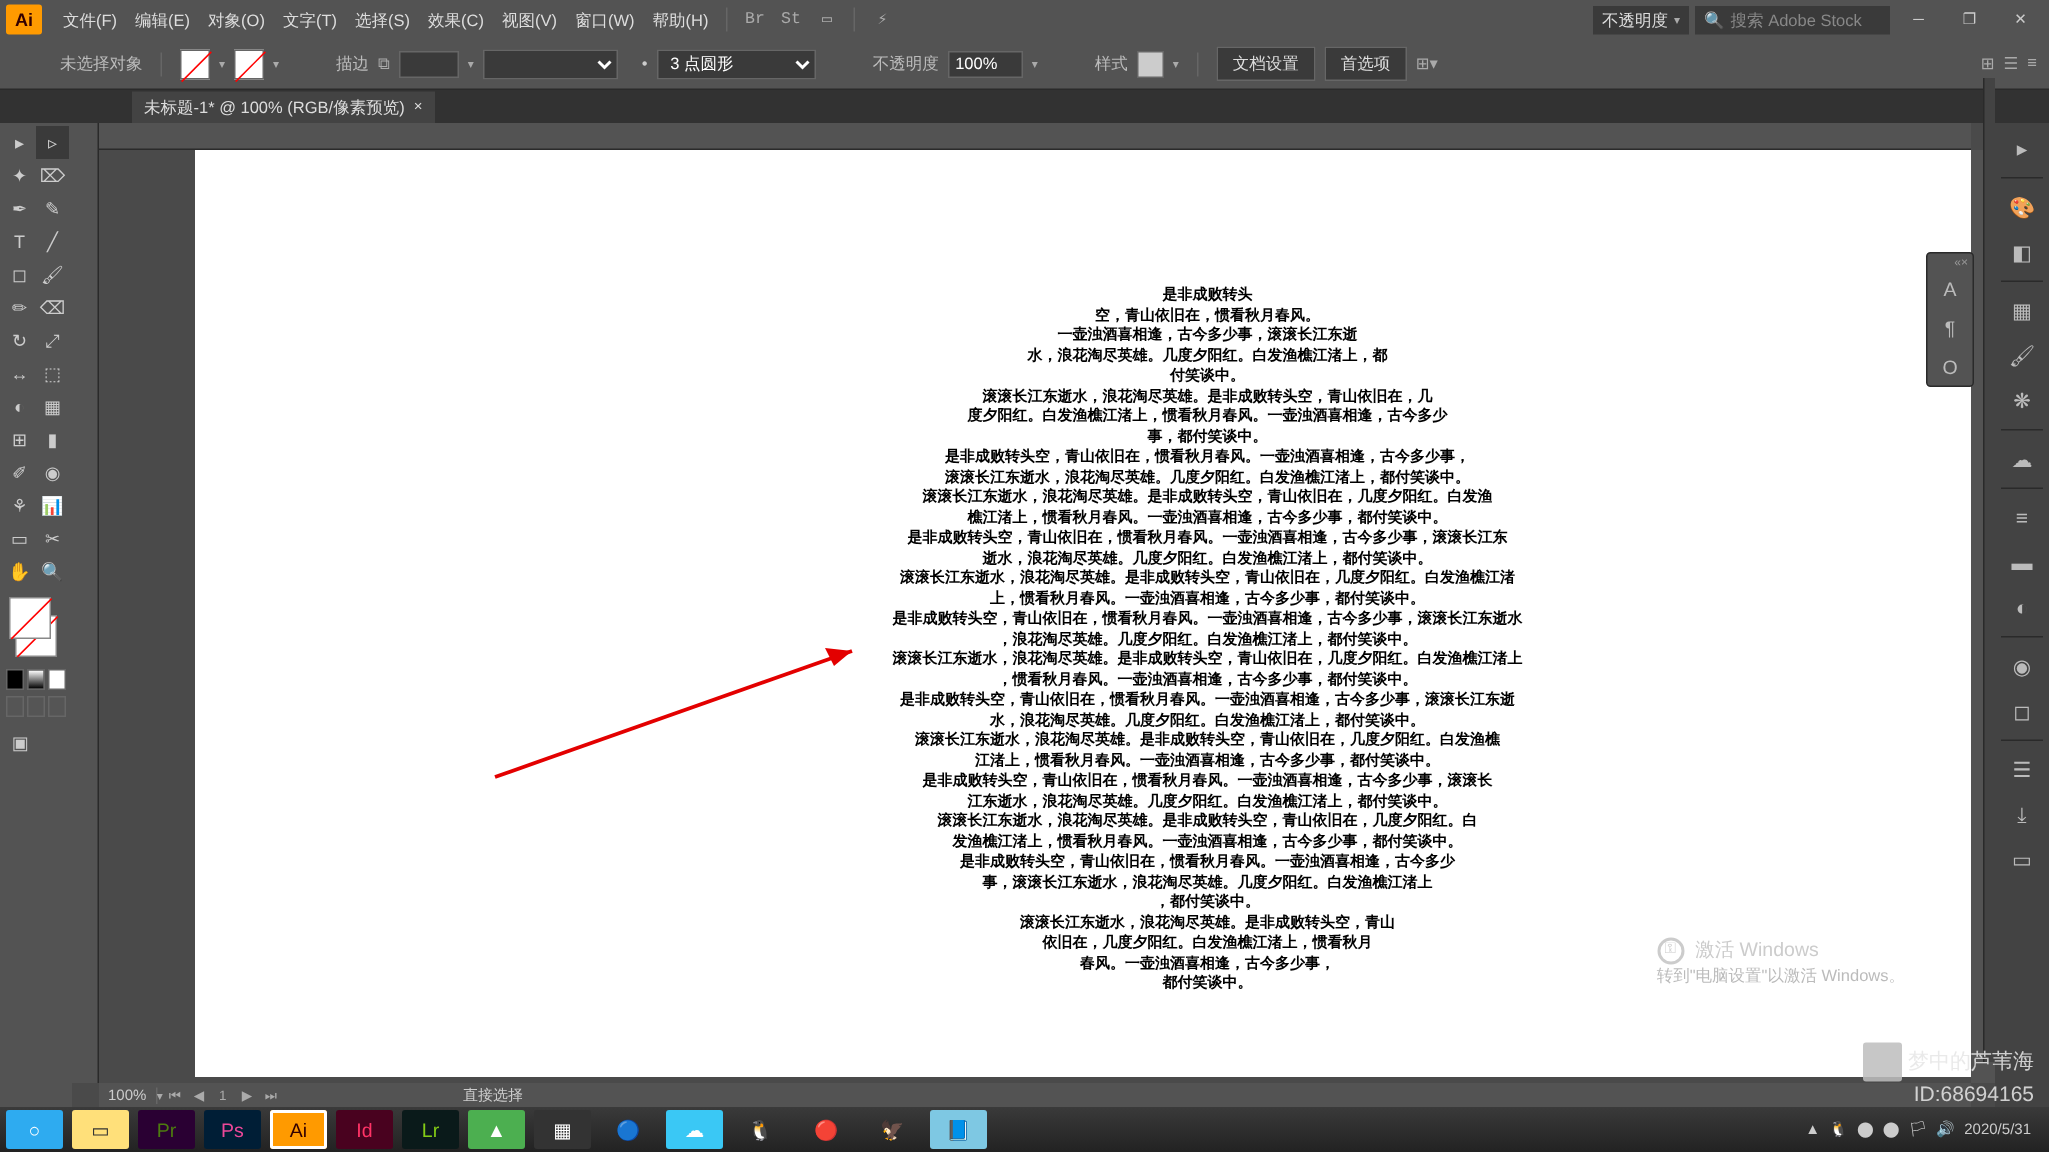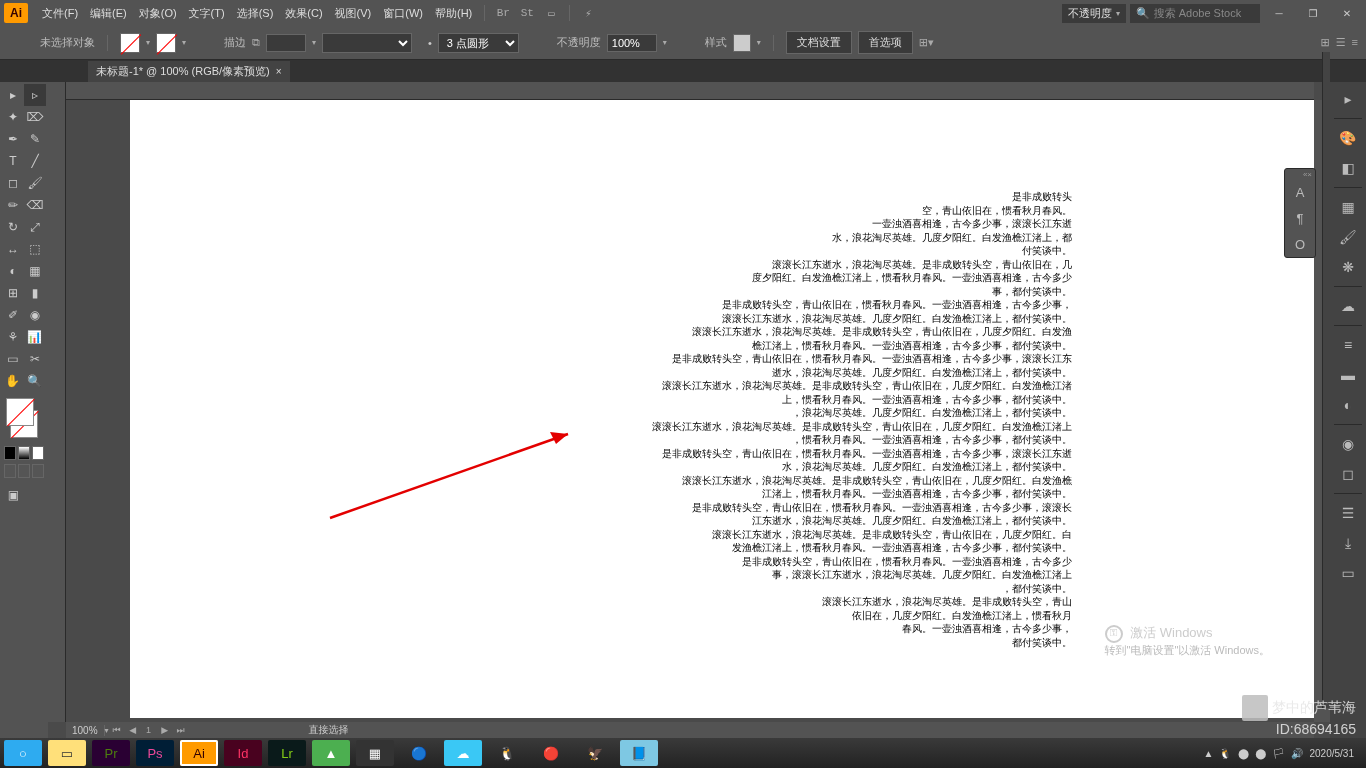--- a/index.html
+++ b/index.html
@@ -34,21 +34,21 @@
 .fill-box { top: 0; left: 0; z-index: 2; }
 .fill-box::after { content: ''; position: absolute; width: 38px; height: 1px; background: red; top: 13px; left: -5px; transform: rotate(-45deg); }
 .stroke-box { bottom: 0; right: 4px; z-index: 1; }
 .stroke-box::after { content: ''; position: absolute; width: 38px; height: 1px; background: red; top: 13px; left: -5px; transform: rotate(-45deg); }
 .color-row { display: flex; gap: 2px; padding: 2px; }
 .mini-sw { width: 14px; height: 14px; border: 1px solid #666; }
 .canvas-wrap { flex: 1; background: #4a4a4a; position: relative; overflow: hidden; }
 .ruler-h { position: absolute; top: 0; left: 18px; right: 16px; height: 18px; background: #535353; border-bottom: 1px solid #2a2a2a; }
 .ruler-v { position: absolute; top: 0; left: 0; width: 18px; bottom: 16px; background: #535353; border-right: 1px solid #2a2a2a; }
 .canvas { position: absolute; top: 18px; left: 82px; width: 1200px; height: 618px; background: #fff; }
-.text-shape { position: absolute; top: 90px; left: 452px; width: 490px; font-size: 10px; color: #000; line-height: 1.35; text-align: right; }
+.text-shape { position: absolute; top: 90px; left: 430px; width: 490px; font-size: 10px; color: #000; line-height: 1.35; text-align: center; font-weight: bold; }
 .text-shape div { white-space: nowrap; }
 .arrow-svg { position: absolute; top: 0; left: 0; pointer-events: none; }
 .hscroll { position: absolute; bottom: 0; left: 18px; right: 16px; height: 16px; background: #535353; display: flex; align-items: center; color: #ccc; font-size: 10px; }
 .zoom { padding: 0 6px; border-right: 1px solid #666; }
 .nav-btns { display: flex; gap: 0; }
 .nav-btn { width: 16px; height: 14px; display: flex; align-items: center; justify-content: center; cursor: pointer; color: #aaa; font-size: 9px; }
 .status-tool { margin-left: 120px; }
 .vscroll { position: absolute; right: 0; top: 18px; width: 16px; bottom: 16px; background: #535353; }
 .right-panels { width: 36px; background: #434343; display: flex; flex-direction: column; align-items: center; padding-top: 4px; gap: 4px; }
 .r-icon { width: 28px; height: 26px; display: flex; align-items: center; justify-content: center; cursor: pointer; color: #bbb; font-size: 14px; }
@@ -107,21 +107,21 @@
     <span class="chev">▾</span>
   <div class="swatch"></div>
     <span class="chev">▾</span>
   <span class="ctrl-label">描边</span>
   <span style="color:#aaa">⧉</span>
   <input class="ctrl-input" value="" style="">
     <span class="chev">▾</span>
   <select class="ctrl-select" style="width:90px"><option></option></select>
   <div style="width:4px"></div>
   <span style="color:#ccc">•</span>
-  <select class="ctrl-select" style="width:81px"><option>3 点圆形</option></select>
+  <select class="ctrl-select" style="width:106px"><option>3 点圆形</option></select>
   <span class="ctrl-label">不透明度</span>
   <input class="ctrl-input" style="width: 50px;" value="100%">
     <span class="chev">▾</span>
   <span class="ctrl-label">样式</span>
   <div style="width:18px;height:18px;background:#ccc;border:1px solid #666"></div>
     <span class="chev">▾</span>
   <div class="menu-sep"></div>
   <button class="ctrl-btn">文档设置</button>
   <button class="ctrl-btn">首选项</button>
   <span style="color:#aaa">⊞▾</span>
@@ -231,20 +231,21 @@
           <div>度夕阳红。白发渔樵江渚上，惯看秋月春风。一壶浊酒喜相逢，古今多少</div>
           <div>事，都付笑谈中。</div>
           <div>是非成败转头空，青山依旧在，惯看秋月春风。一壶浊酒喜相逢，古今多少事，</div>
           <div>滚滚长江东逝水，浪花淘尽英雄。几度夕阳红。白发渔樵江渚上，都付笑谈中。</div>
           <div>滚滚长江东逝水，浪花淘尽英雄。是非成败转头空，青山依旧在，几度夕阳红。白发渔</div>
           <div>樵江渚上，惯看秋月春风。一壶浊酒喜相逢，古今多少事，都付笑谈中。</div>
           <div>是非成败转头空，青山依旧在，惯看秋月春风。一壶浊酒喜相逢，古今多少事，滚滚长江东</div>
           <div>逝水，浪花淘尽英雄。几度夕阳红。白发渔樵江渚上，都付笑谈中。</div>
           <div>滚滚长江东逝水，浪花淘尽英雄。是非成败转头空，青山依旧在，几度夕阳红。白发渔樵江渚</div>
           <div>上，惯看秋月春风。一壶浊酒喜相逢，古今多少事，都付笑谈中。</div>
+          <div>是非成败转头空，青山依旧在，惯看秋月春风。一壶浊酒喜相逢，古今多少事，滚滚长江东逝水</div>
           <div>，浪花淘尽英雄。几度夕阳红。白发渔樵江渚上，都付笑谈中。</div>
           <div>滚滚长江东逝水，浪花淘尽英雄。是非成败转头空，青山依旧在，几度夕阳红。白发渔樵江渚上</div>
           <div>，惯看秋月春风。一壶浊酒喜相逢，古今多少事，都付笑谈中。</div>
           <div>是非成败转头空，青山依旧在，惯看秋月春风。一壶浊酒喜相逢，古今多少事，滚滚长江东逝</div>
           <div>水，浪花淘尽英雄。几度夕阳红。白发渔樵江渚上，都付笑谈中。</div>
           <div>滚滚长江东逝水，浪花淘尽英雄。是非成败转头空，青山依旧在，几度夕阳红。白发渔樵</div>
           <div>江渚上，惯看秋月春风。一壶浊酒喜相逢，古今多少事，都付笑谈中。</div>
           <div>是非成败转头空，青山依旧在，惯看秋月春风。一壶浊酒喜相逢，古今多少事，滚滚长</div>
           <div>江东逝水，浪花淘尽英雄。几度夕阳红。白发渔樵江渚上，都付笑谈中。</div>
           <div>滚滚长江东逝水，浪花淘尽英雄。是非成败转头空，青山依旧在，几度夕阳红。白</div>

